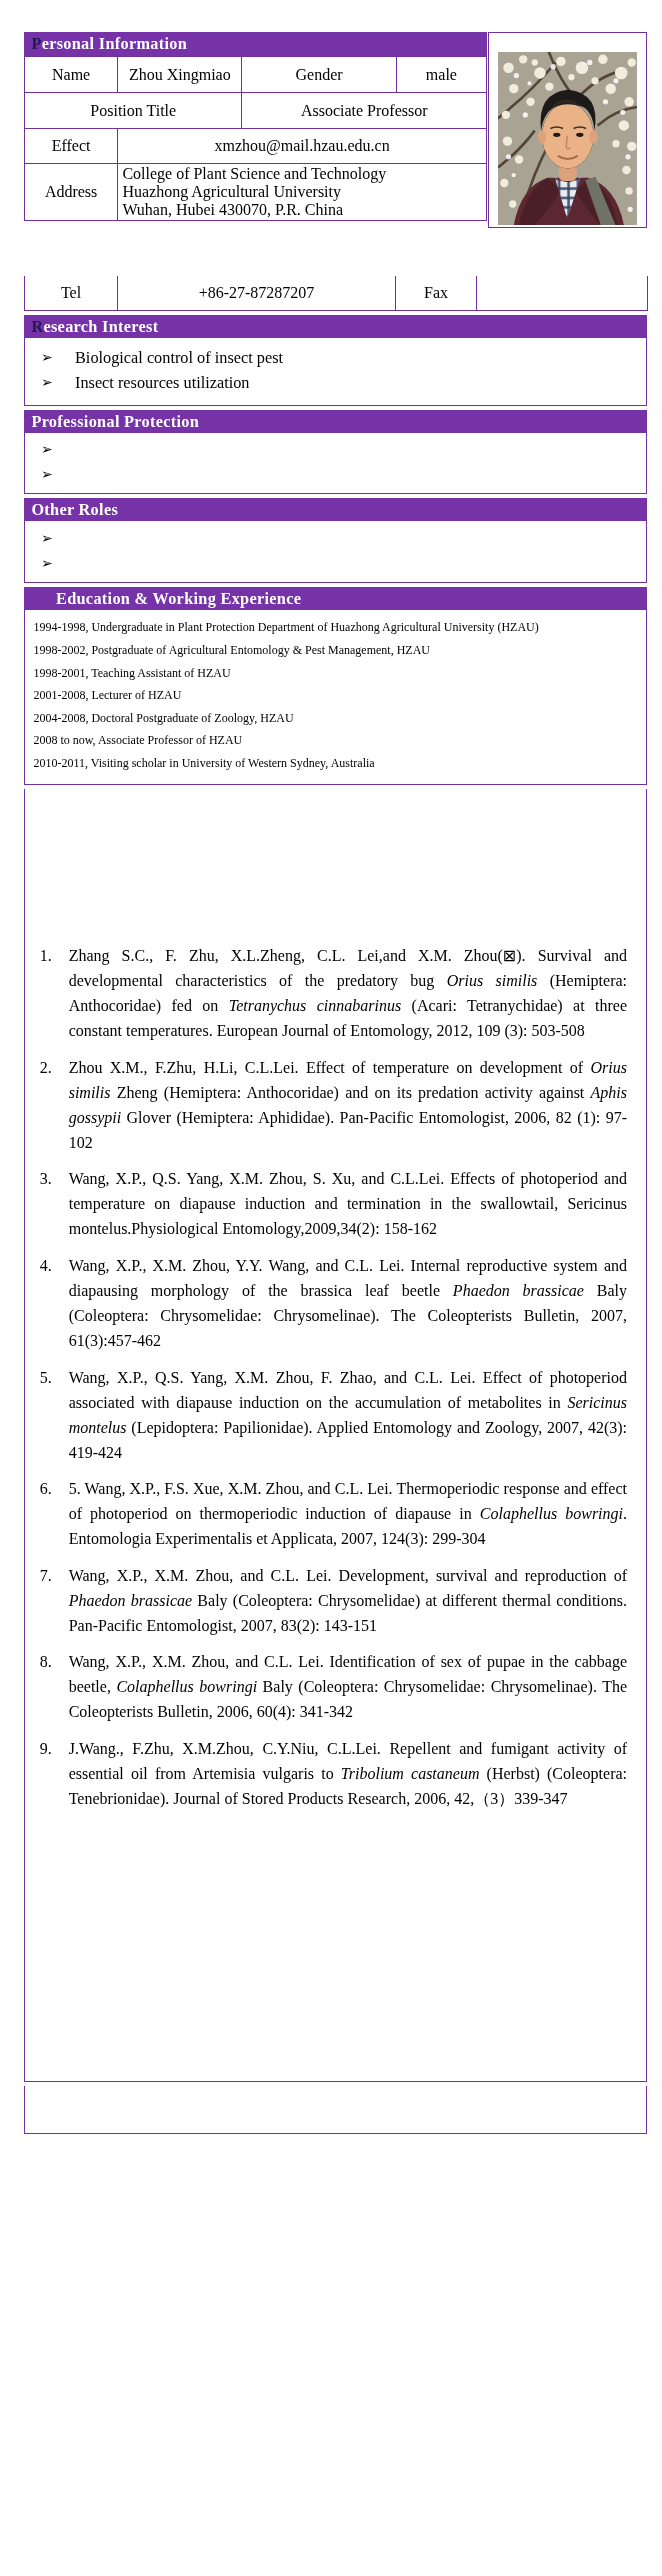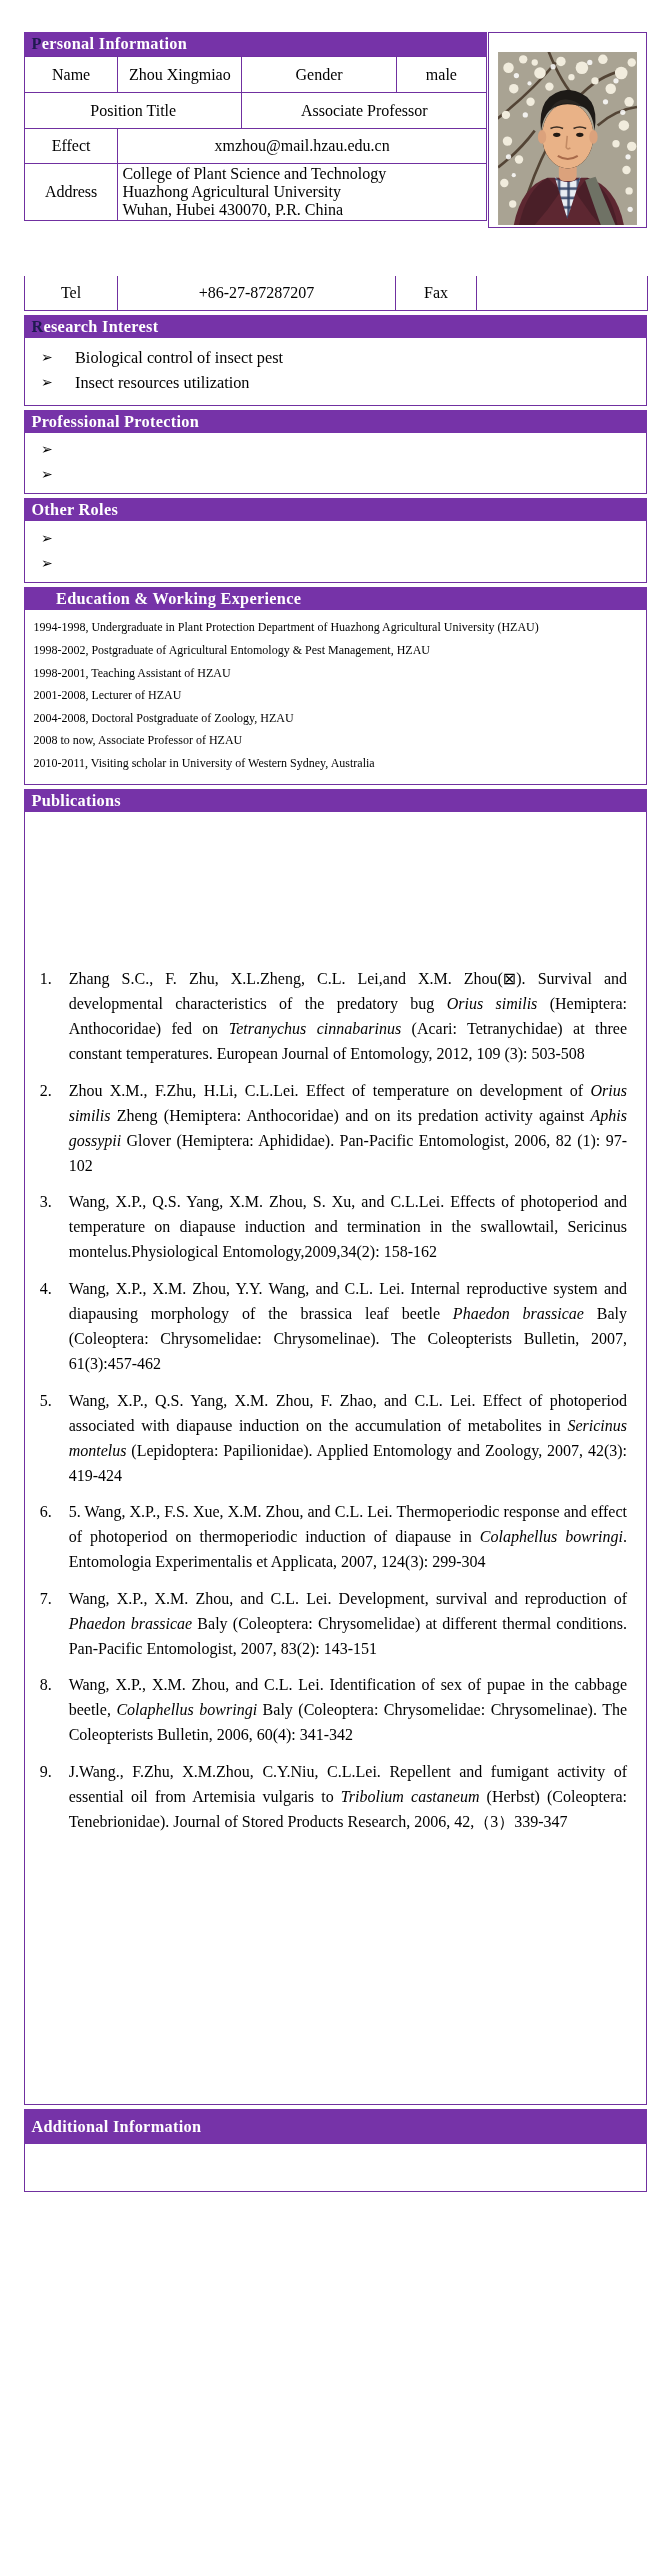--- a/index.html
+++ b/index.html
@@ -294,21 +294,20 @@
         <div class="entry">1994-1998, Undergraduate in Plant Protection Department of Huazhong Agricultural University (HZAU)</div>
         <div class="entry">1998-2002, Postgraduate of Agricultural Entomology &amp; Pest Management, HZAU</div>
         <div class="entry">1998-2001, Teaching Assistant of HZAU</div>
         <div class="entry">2001-2008, Lecturer of HZAU</div>
         <div class="entry">2004-2008, Doctoral Postgraduate of Zoology, HZAU</div>
         <div class="entry">2008 to now, Associate Professor of HZAU</div>
         <div class="entry">2010-2011, Visiting scholar in University of Western Sydney, Australia</div>
       </div>
   </div>
 
-  <div class="band">Publications</div>
   <div class="box box--pubs">
     <div class="pubs">
         <div class="pub-item">
           <span class="pub-num">1.</span>
           <span class="pub-text"><span>Zhang S.C., F. Zhu, X.L.Zheng, C.L. Lei,and X.M. Zhou(⊠). Survival and developmental characteristics of the predatory bug </span><span class="it">Orius similis</span><span> (Hemiptera: Anthocoridae) fed on </span><span class="it">Tetranychus cinnabarinus</span><span> (Acari: Tetranychidae) at three constant temperatures. European Journal of Entomology, 2012, 109 (3): 503-508</span></span>
         </div>
         <div class="pub-item">
           <span class="pub-num">2.</span>
           <span class="pub-text"><span>Zhou X.M., F.Zhu, H.Li, C.L.Lei. Effect of temperature on development of </span><span class="it">Orius similis</span><span> Zheng (Hemiptera: Anthocoridae) and on its predation activity against </span><span class="it">Aphis gossypii</span><span> Glover (Hemiptera: Aphididae). Pan-Pacific Entomologist, 2006, 82 (1): 97-102</span></span>
         </div>
@@ -336,17 +335,16 @@
           <span class="pub-num">8.</span>
           <span class="pub-text"><span>Wang, X.P., X.M. Zhou, and C.L. Lei. Identification of sex of pupae in the cabbage beetle, </span><span class="it">Colaphellus bowringi</span><span> Baly (Coleoptera: Chrysomelidae: Chrysomelinae). The Coleopterists Bulletin, 2006, 60(4): 341-342</span></span>
         </div>
         <div class="pub-item">
           <span class="pub-num">9.</span>
           <span class="pub-text"><span>J.Wang., F.Zhu, X.M.Zhou, C.Y.Niu, C.L.Lei. Repellent and fumigant activity of essential oil from Artemisia vulgaris to </span><span class="it">Tribolium castaneum</span><span> (Herbst) (Coleoptera: Tenebrionidae). Journal of Stored Products Research, 2006, 42,（3）339-347</span></span>
         </div>
       </div>
   </div>
 
-  <div class="band band--xl">Additional Information</div>
   <div class="box box--ai"></div>
 
 </div>
 
 
 </body></html>

